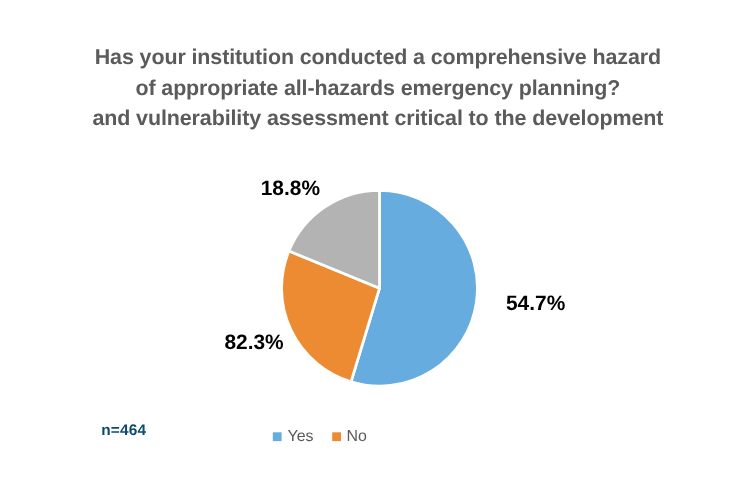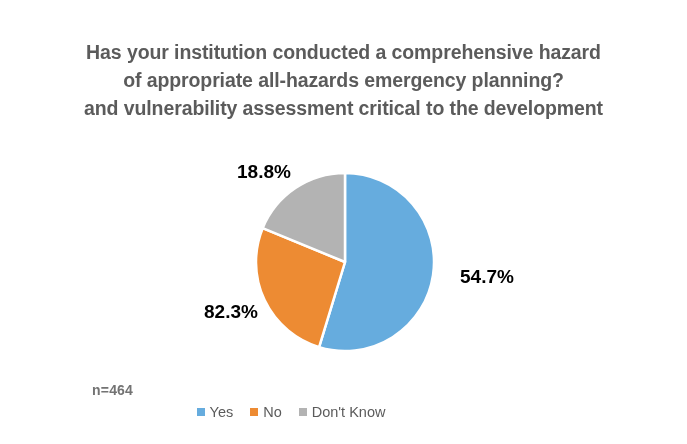--- a/index.html
+++ b/index.html
@@ -59,28 +59,28 @@
   #label-yes       { left: 447px; top: 266px; margin-left: 13px; }
   #label-no        { left: 204px; top: 301px; }
   #label-dontknow  { left: 237px; top: 161px; }
   
   #sample-size {
     position: absolute;
     left: 92px;
     top: 382px;
     font-size: 14px;
     font-weight: bold;
-    color: #737373;
+    color: #0c4a6e;
     letter-spacing: 0.2px;
   }
   
   #legend {
     position: absolute;
     left: 0;
-    top: 405px;
+    top: 390px;
     width: 582px;
     display: flex;
     justify-content: center;
     align-items: center;
     gap: 17px;
   }
   .legend-item {
     display: flex;
     align-items: center;
     gap: 5px;
@@ -127,19 +127,15 @@
 
   <div id="legend">
     <div class="legend-item">
       <span class="legend-swatch" style="background: rgb(102, 172, 222);"></span>
       <span class="legend-text">Yes</span>
     </div>
     <div class="legend-item">
       <span class="legend-swatch" style="background: rgb(237, 139, 51);"></span>
       <span class="legend-text">No</span>
     </div>
-    <div class="legend-item">
-      <span class="legend-swatch" style="background: rgb(179, 179, 179);"></span>
-      <span class="legend-text">Don't Know</span>
-    </div>
   </div>
 
 </div>
 
 </body></html>

